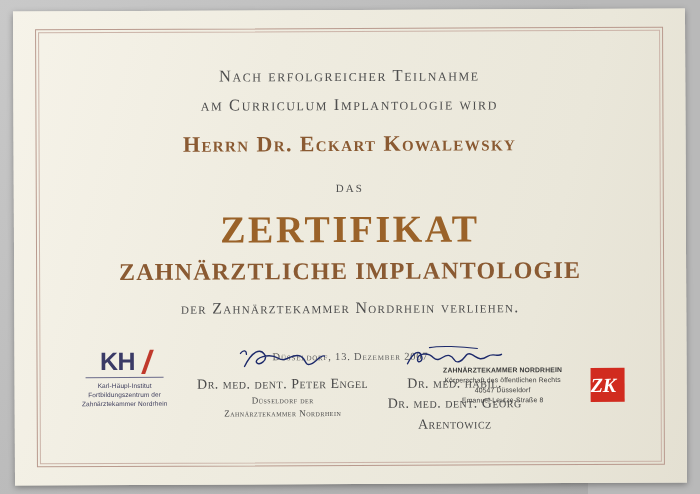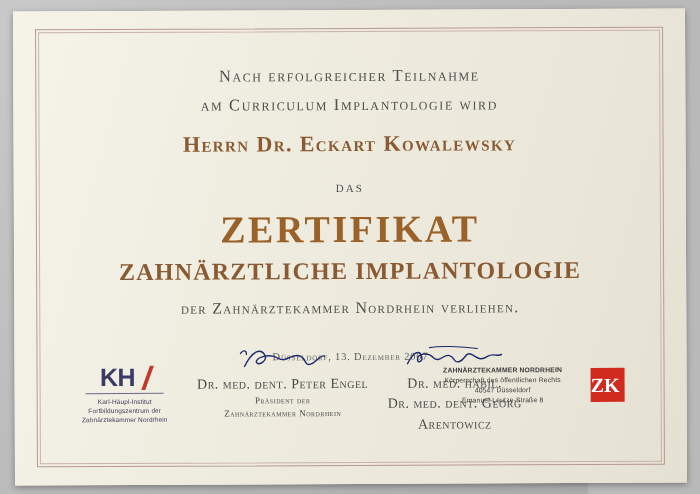--- a/index.html
+++ b/index.html
@@ -148,21 +148,20 @@
   #kh-logo {
     font-family: "Liberation Sans", sans-serif;
     font-size: 25px;
     font-weight: bold;
     color: #3a3a66;
     letter-spacing: -0.5px;
     line-height: 1;
     position: relative;
     display: inline-block;
     padding-right: 14px;
-    margin-top: 16px;
   }
   #kh-slash {
     position: absolute;
     right: 0;
     top: 1px;
     width: 4px;
     height: 24px;
     background: #c0392b;
     transform: skewX(-20deg);
   }
@@ -239,20 +238,21 @@
   #chamber-logo .glyph {
     position: absolute;
     left: 0; right: 16px; top: 50%;
     transform: translateY(-50%);
     text-align: center;
     color: #ffffff;
     font-family: "Liberation Serif", serif;
     font-size: 20px;
     font-weight: bold;
     line-height: 1;
+    font-style: italic;
   }
 </style>
 </head>
 <body>
 
 <div id="photo-frame">
 
   <div id="certificate">
 
     <div id="border-outer"></div>
@@ -290,21 +290,21 @@
         </div>
 
         <div class="footer-col sig-col" id="sig-left">
           <div class="sig-mark">
             <svg width="96" height="28" viewBox="0 0 96 28">
               <path d="M10 22 C18 6, 26 4, 30 10 C34 16, 24 22, 22 18 C20 14, 34 8, 44 14 C52 19, 58 8, 66 12 C72 15, 70 22, 76 20 C82 18, 86 10, 90 12" stroke="#1d2a6b" stroke-width="1.4" fill="none" stroke-linecap="round"></path>
               <path d="M6 9 C9 5, 12 6, 12 10" stroke="#1d2a6b" stroke-width="1.3" fill="none" stroke-linecap="round"></path>
             </svg>
           </div>
           <div class="sig-name">Dr. med. dent. Peter Engel</div>
-          <div class="sig-role">Präsident der</div>
+          <div class="sig-role">Düsseldorf der</div>
           <div class="sig-role">Zahnärztekammer Nordrhein</div>
         </div>
 
         <div class="footer-col sig-col" id="sig-right">
           <div class="sig-mark">
             <svg width="110" height="28" viewBox="0 0 110 28">
               <path d="M8 20 C14 8, 20 6, 22 12 C24 18, 18 20, 18 16 C18 10, 28 8, 34 14 C40 20, 44 10, 50 12 C56 14, 54 20, 60 18 C66 16, 66 8, 72 11 C78 14, 80 18, 88 13 C94 9, 98 14, 102 11" stroke="#1d2a6b" stroke-width="1.4" fill="none" stroke-linecap="round"></path>
               <path d="M30 4 C40 2, 62 3, 78 5" stroke="#1d2a6b" stroke-width="1.1" fill="none" stroke-linecap="round"></path>
             </svg>
           </div>

